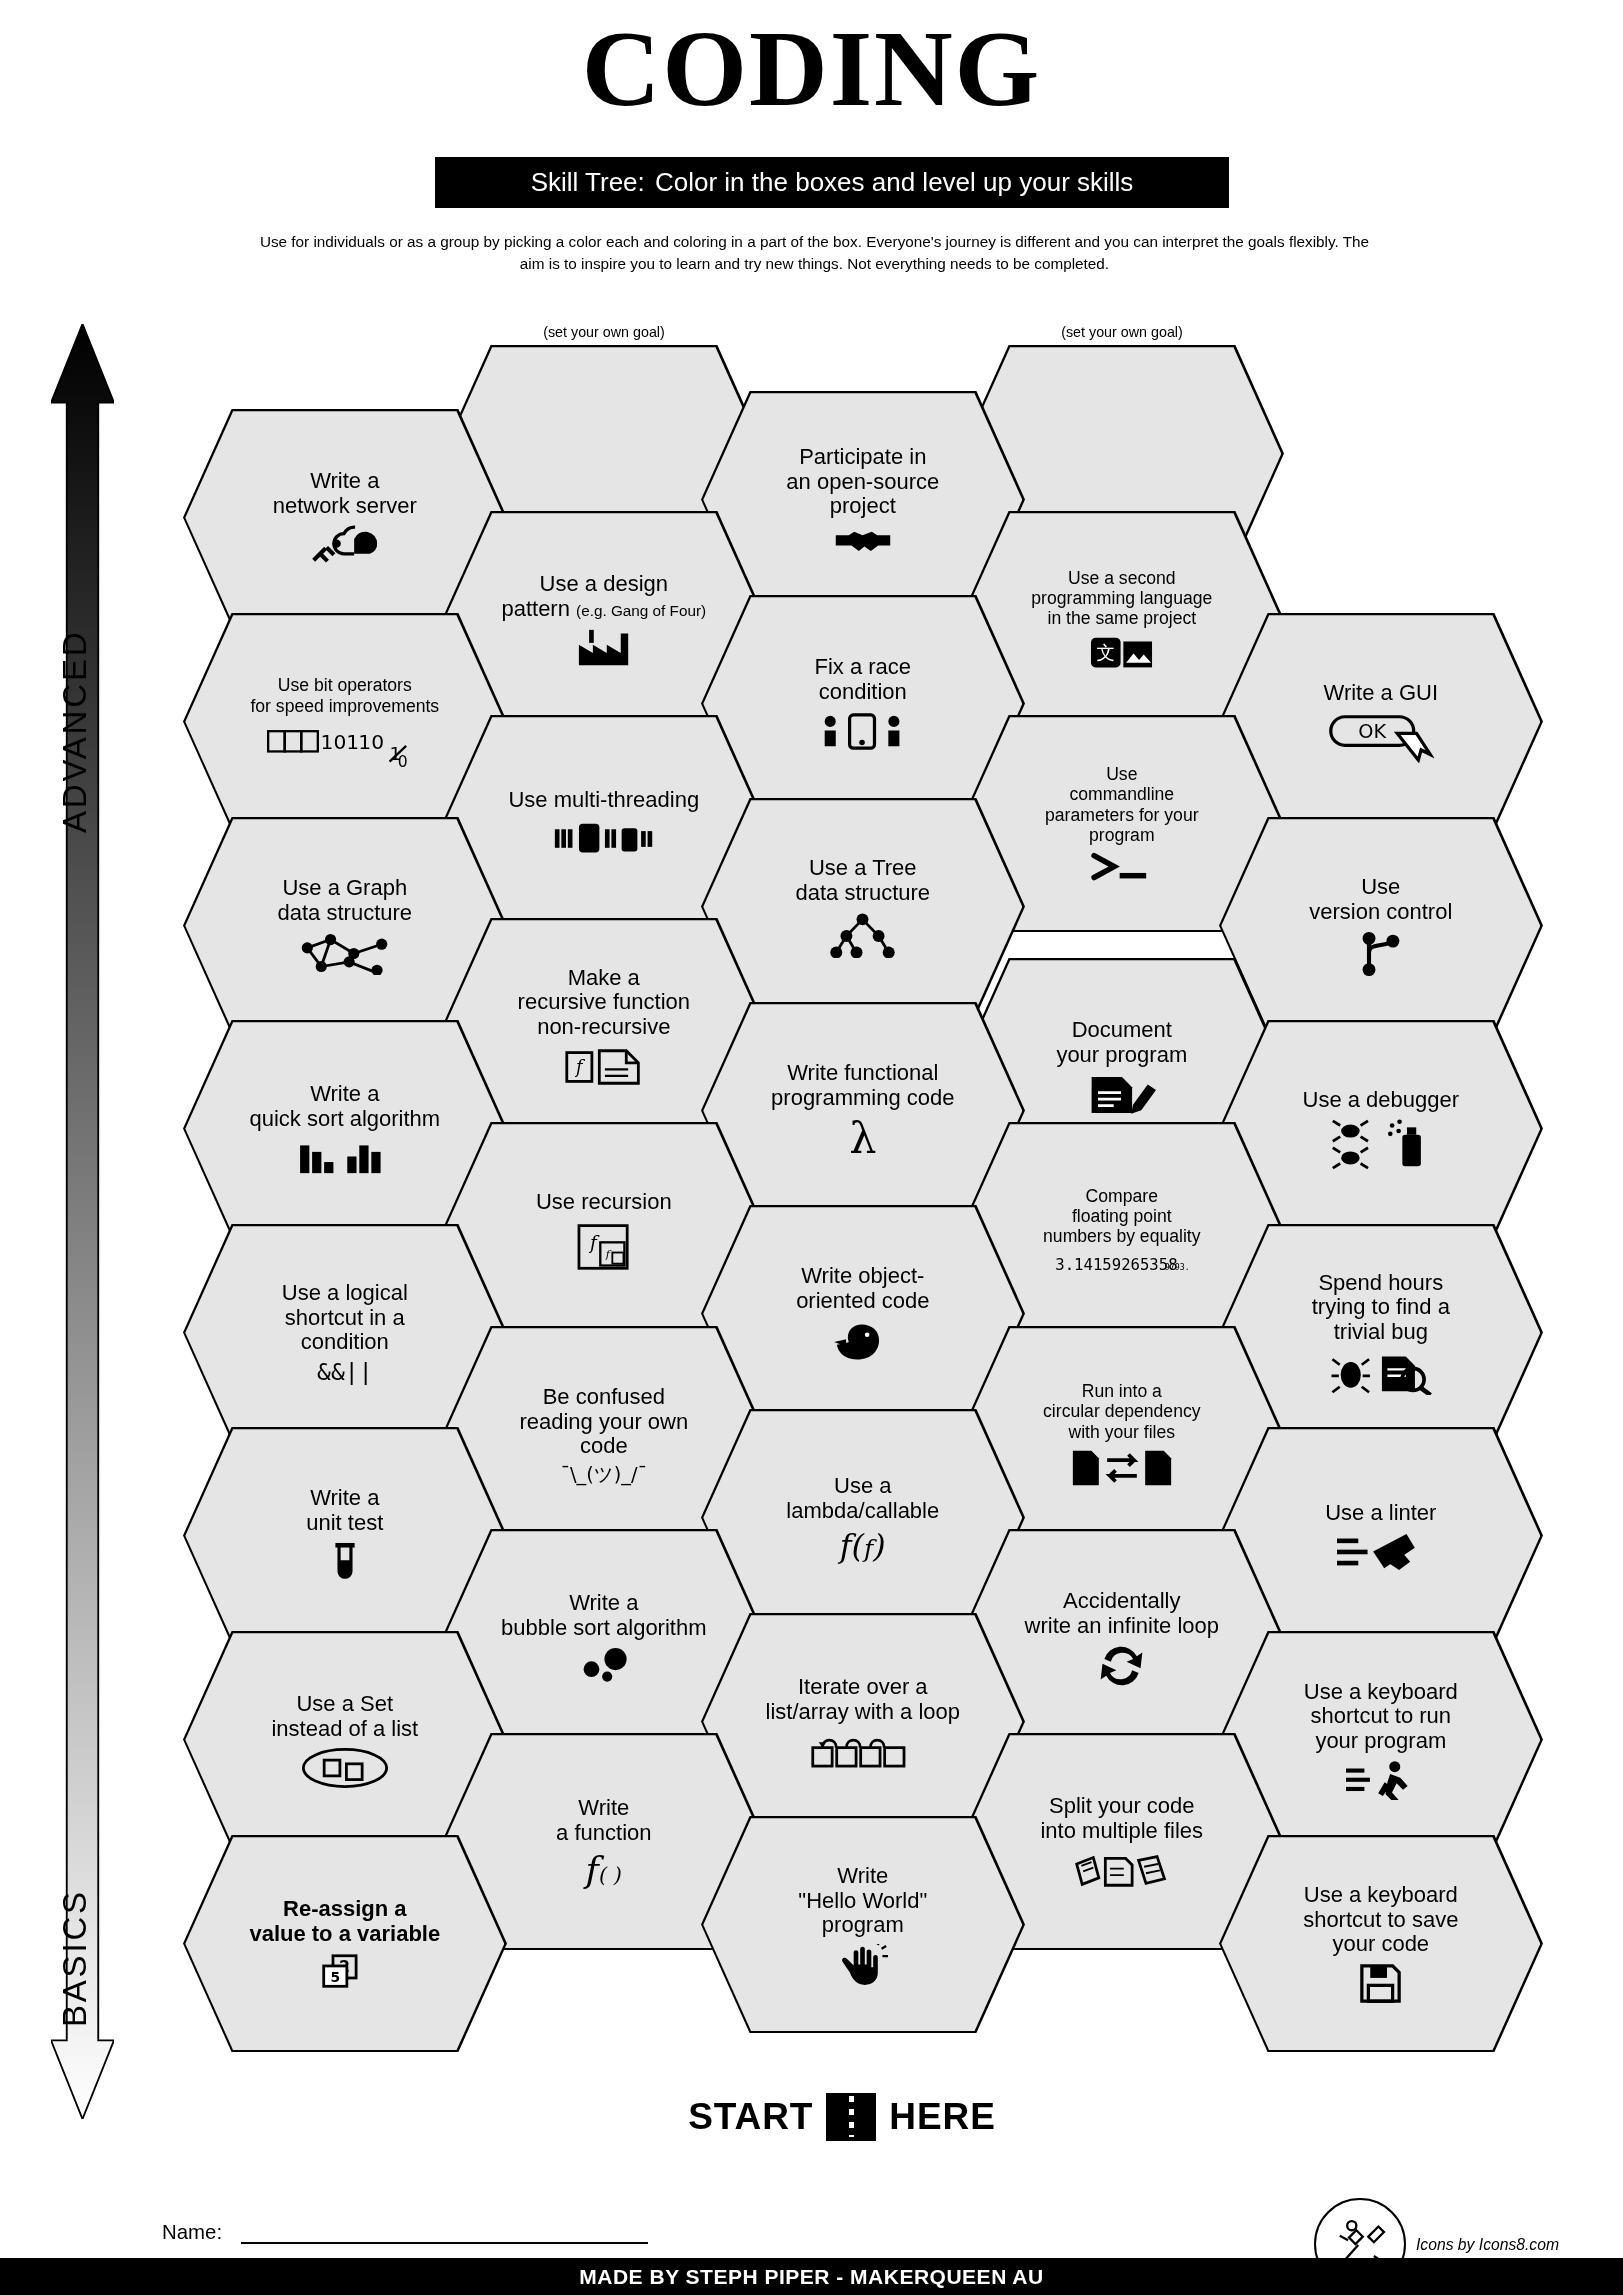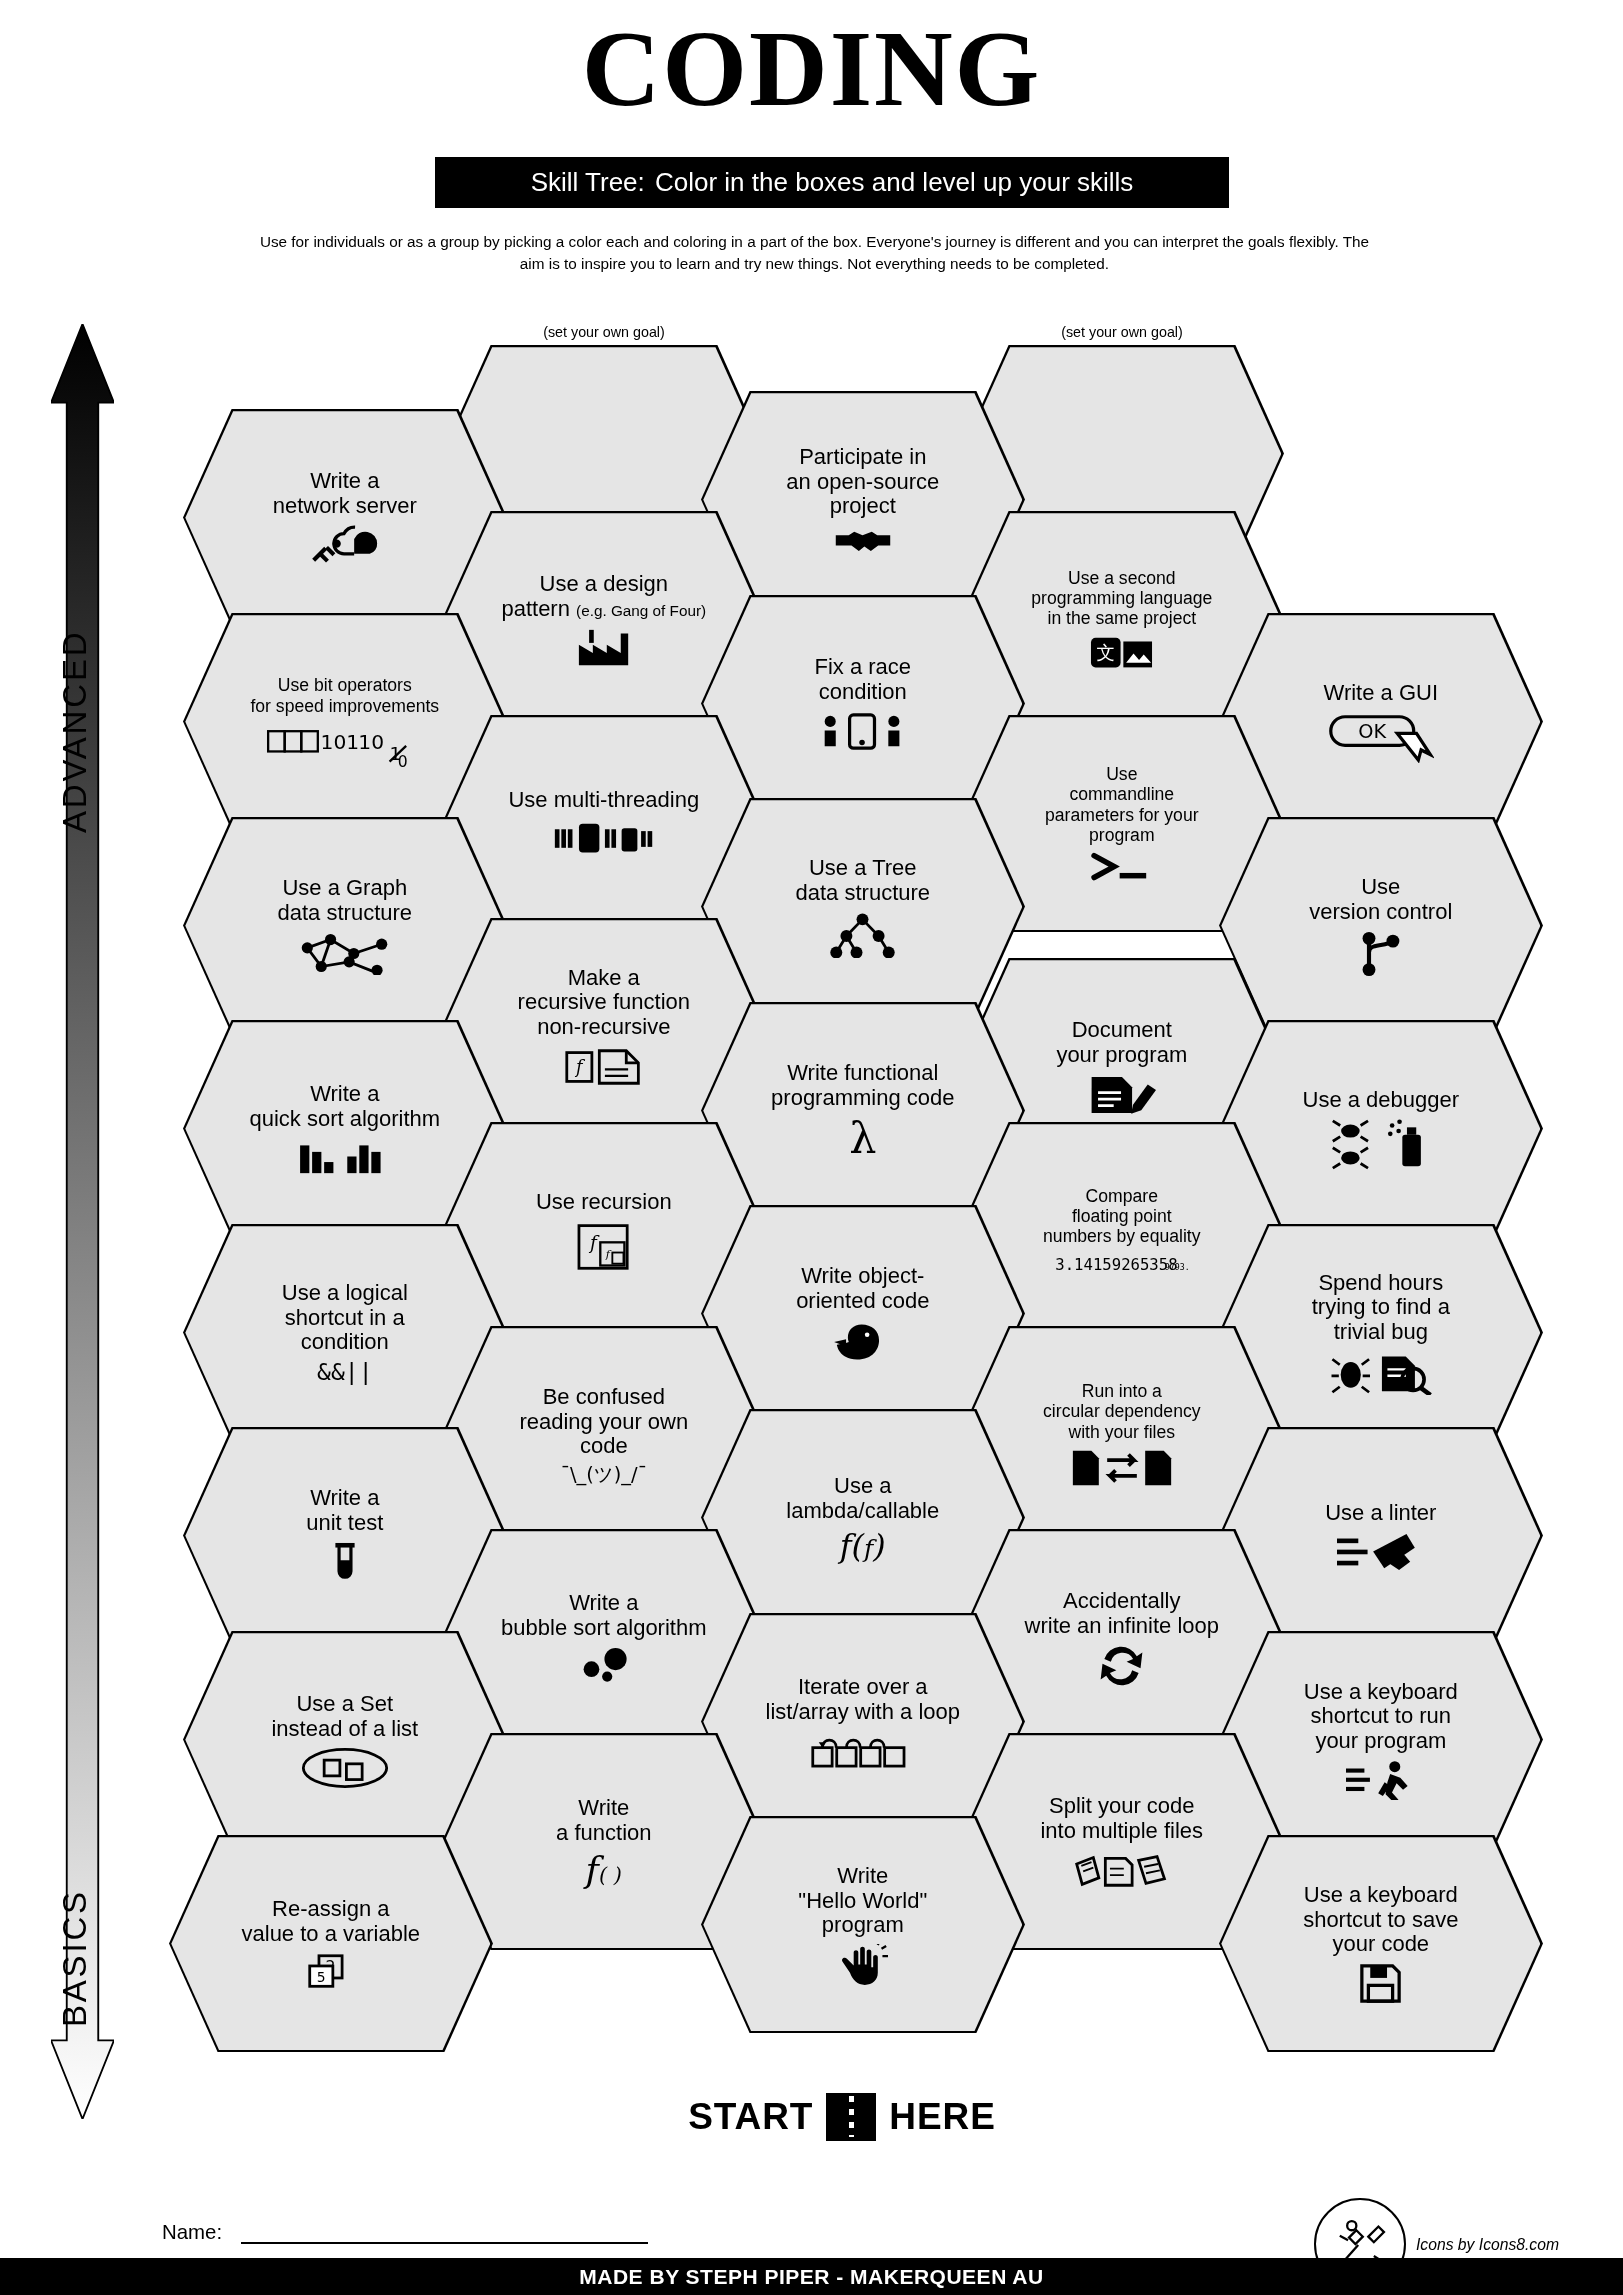--- a/index.html
+++ b/index.html
@@ -679,21 +679,21 @@
               <path d="M142 22l40-8 16 48-40 10z"></path>
           </g>
           <g stroke="#000" stroke-width="4">
               <path d="M18 34l22-8M22 46l22-8M80 40h30M80 54h30M154 36l30-6M158 50l30-6"></path>
             </g>
         </svg>
       </div>
     </div>
   </div>
 
-  <div class="hex" style="left:169px;top:1835px;">
+  <div class="hex" style="left:183px;top:1835px;font-weight:bold;">
     <div class="hex-inner">
       <div class="txt" style="white-space:pre-line">Re-assign a
 value to a variable</div>
       <div class="ico">
         <svg width="56" height="37" viewBox="0 0 120 80" style="font-size:78px">
           <rect x="34" y="6" width="50" height="48" fill="none" stroke="#000" stroke-width="6"></rect>
           <text x="59" y="42" font-size="34" text-anchor="middle" font-family="DejaVu Sans" fill="#000">2</text>
           <rect x="14" y="28" width="50" height="44" fill="#fff" stroke="#000" stroke-width="6"></rect>
           <text x="39" y="62" font-size="30" text-anchor="middle" font-family="DejaVu Sans" fill="#000">5</text>
         </svg>

